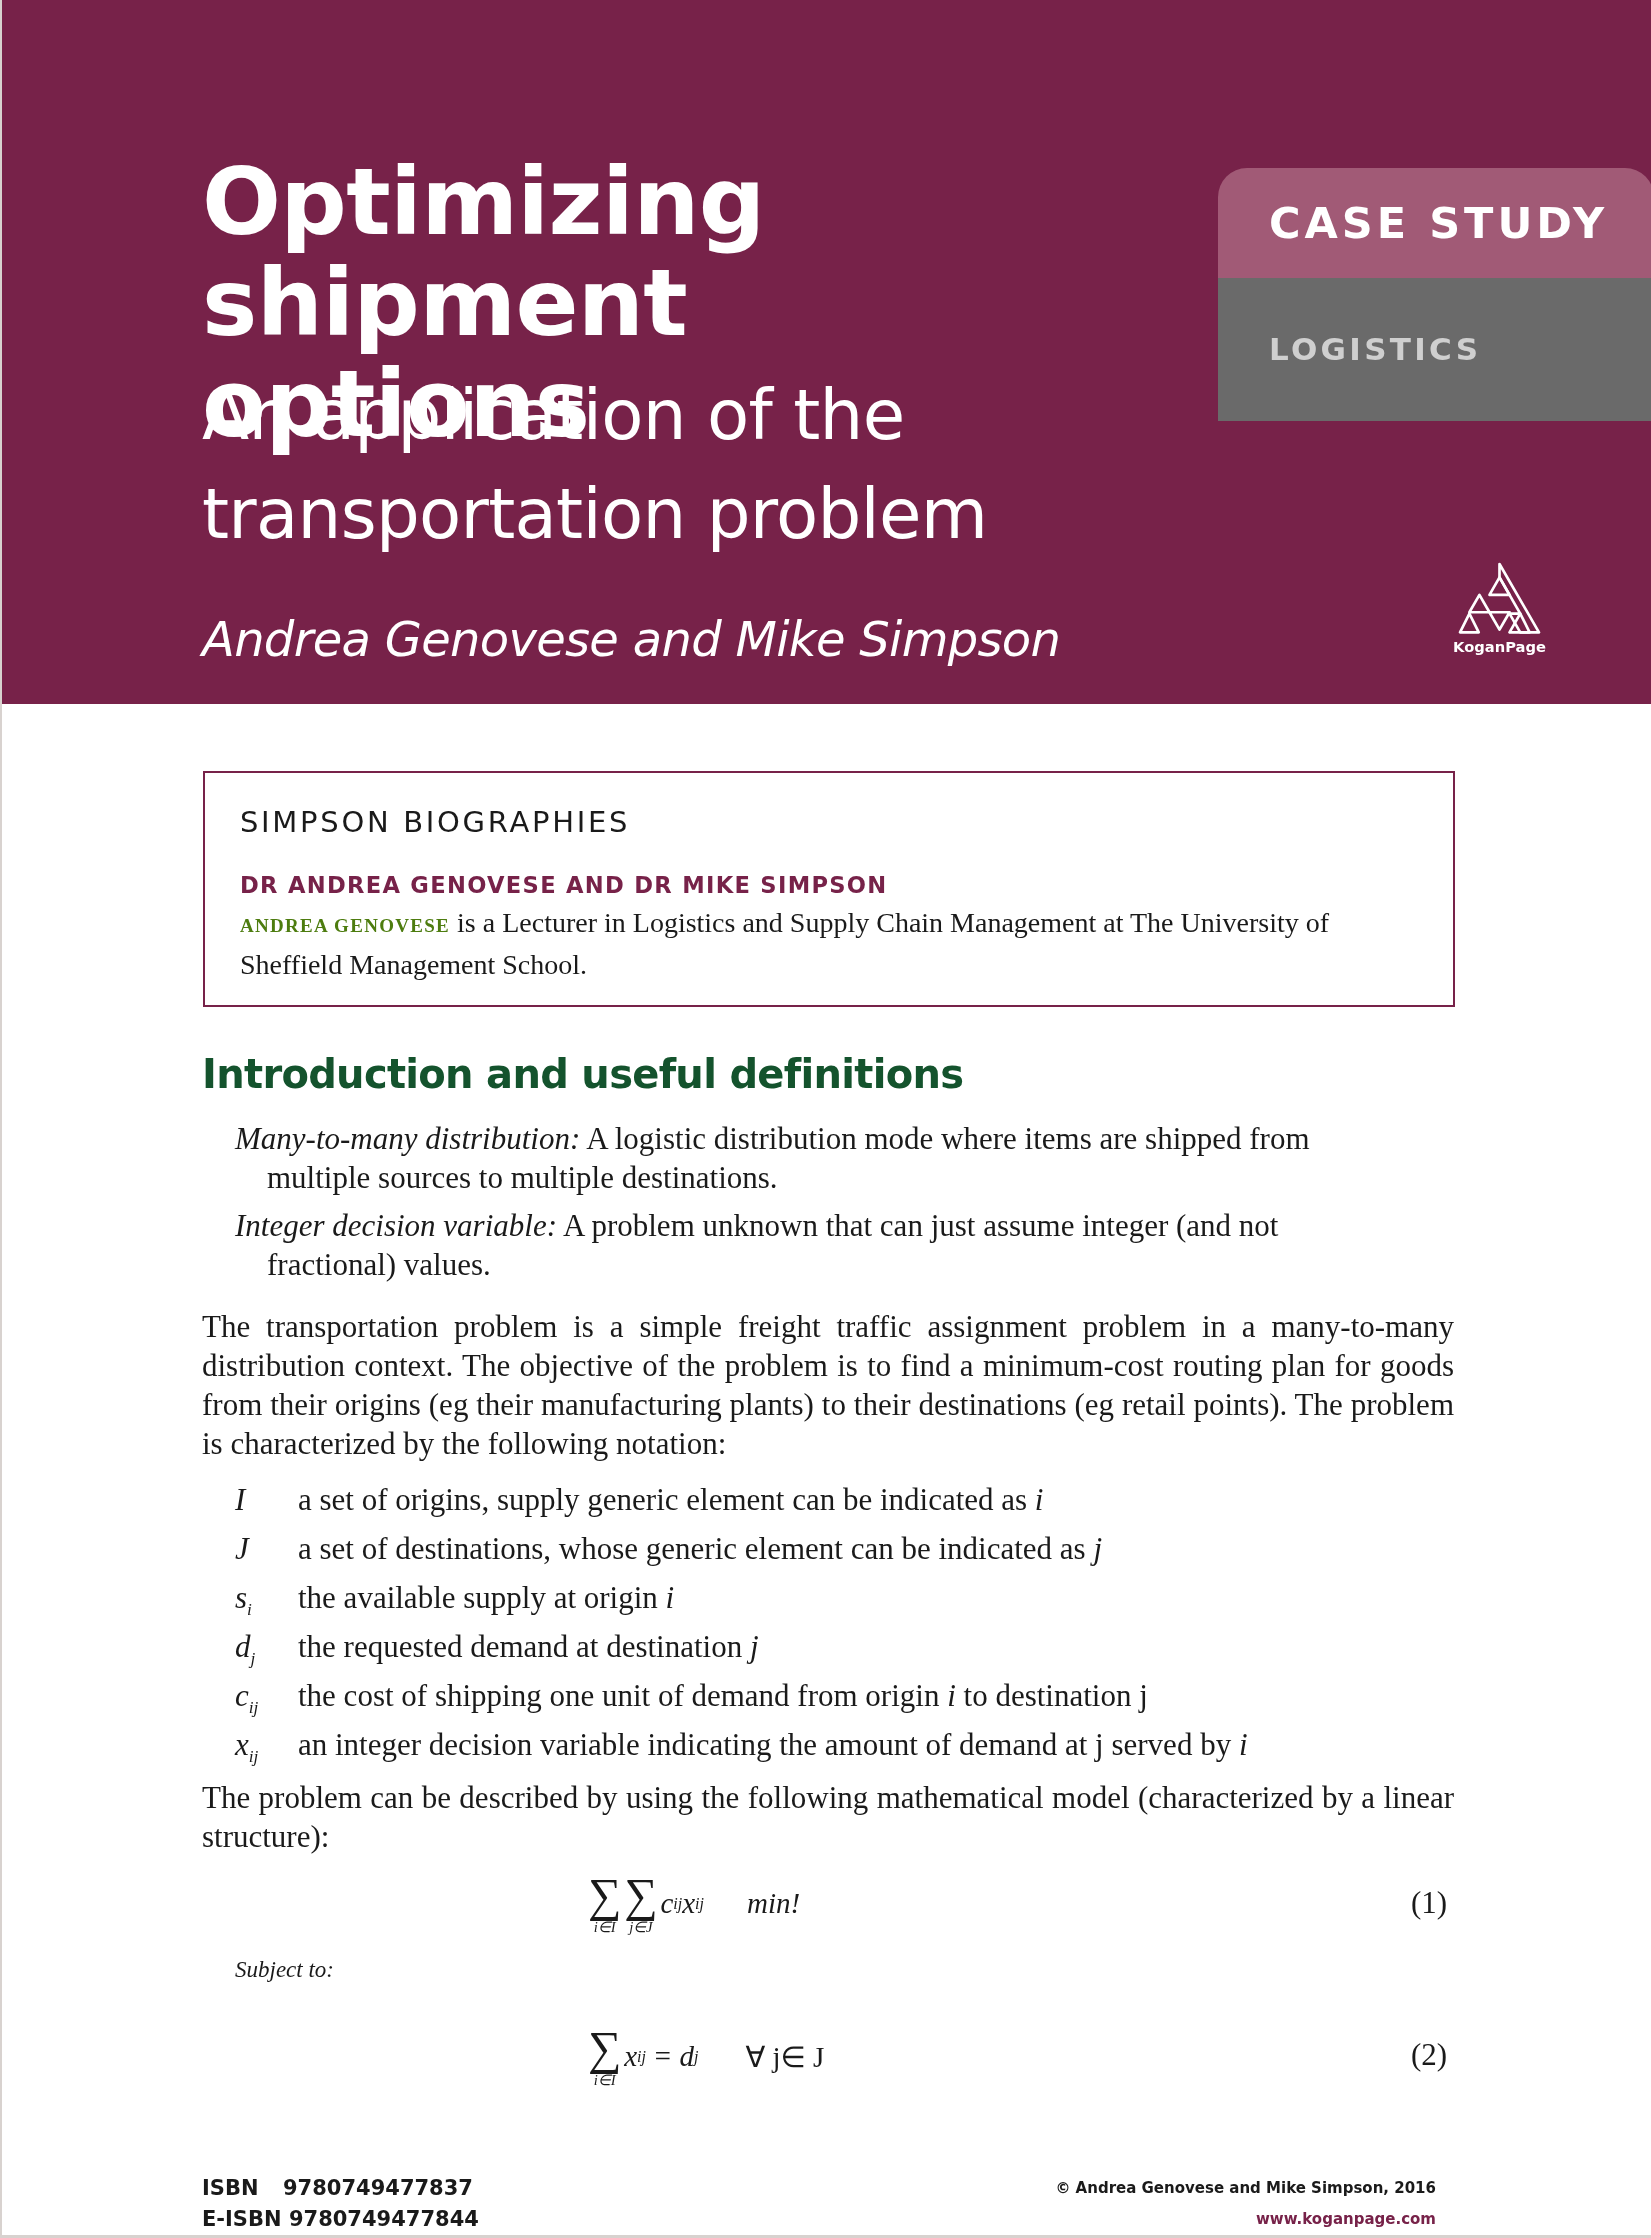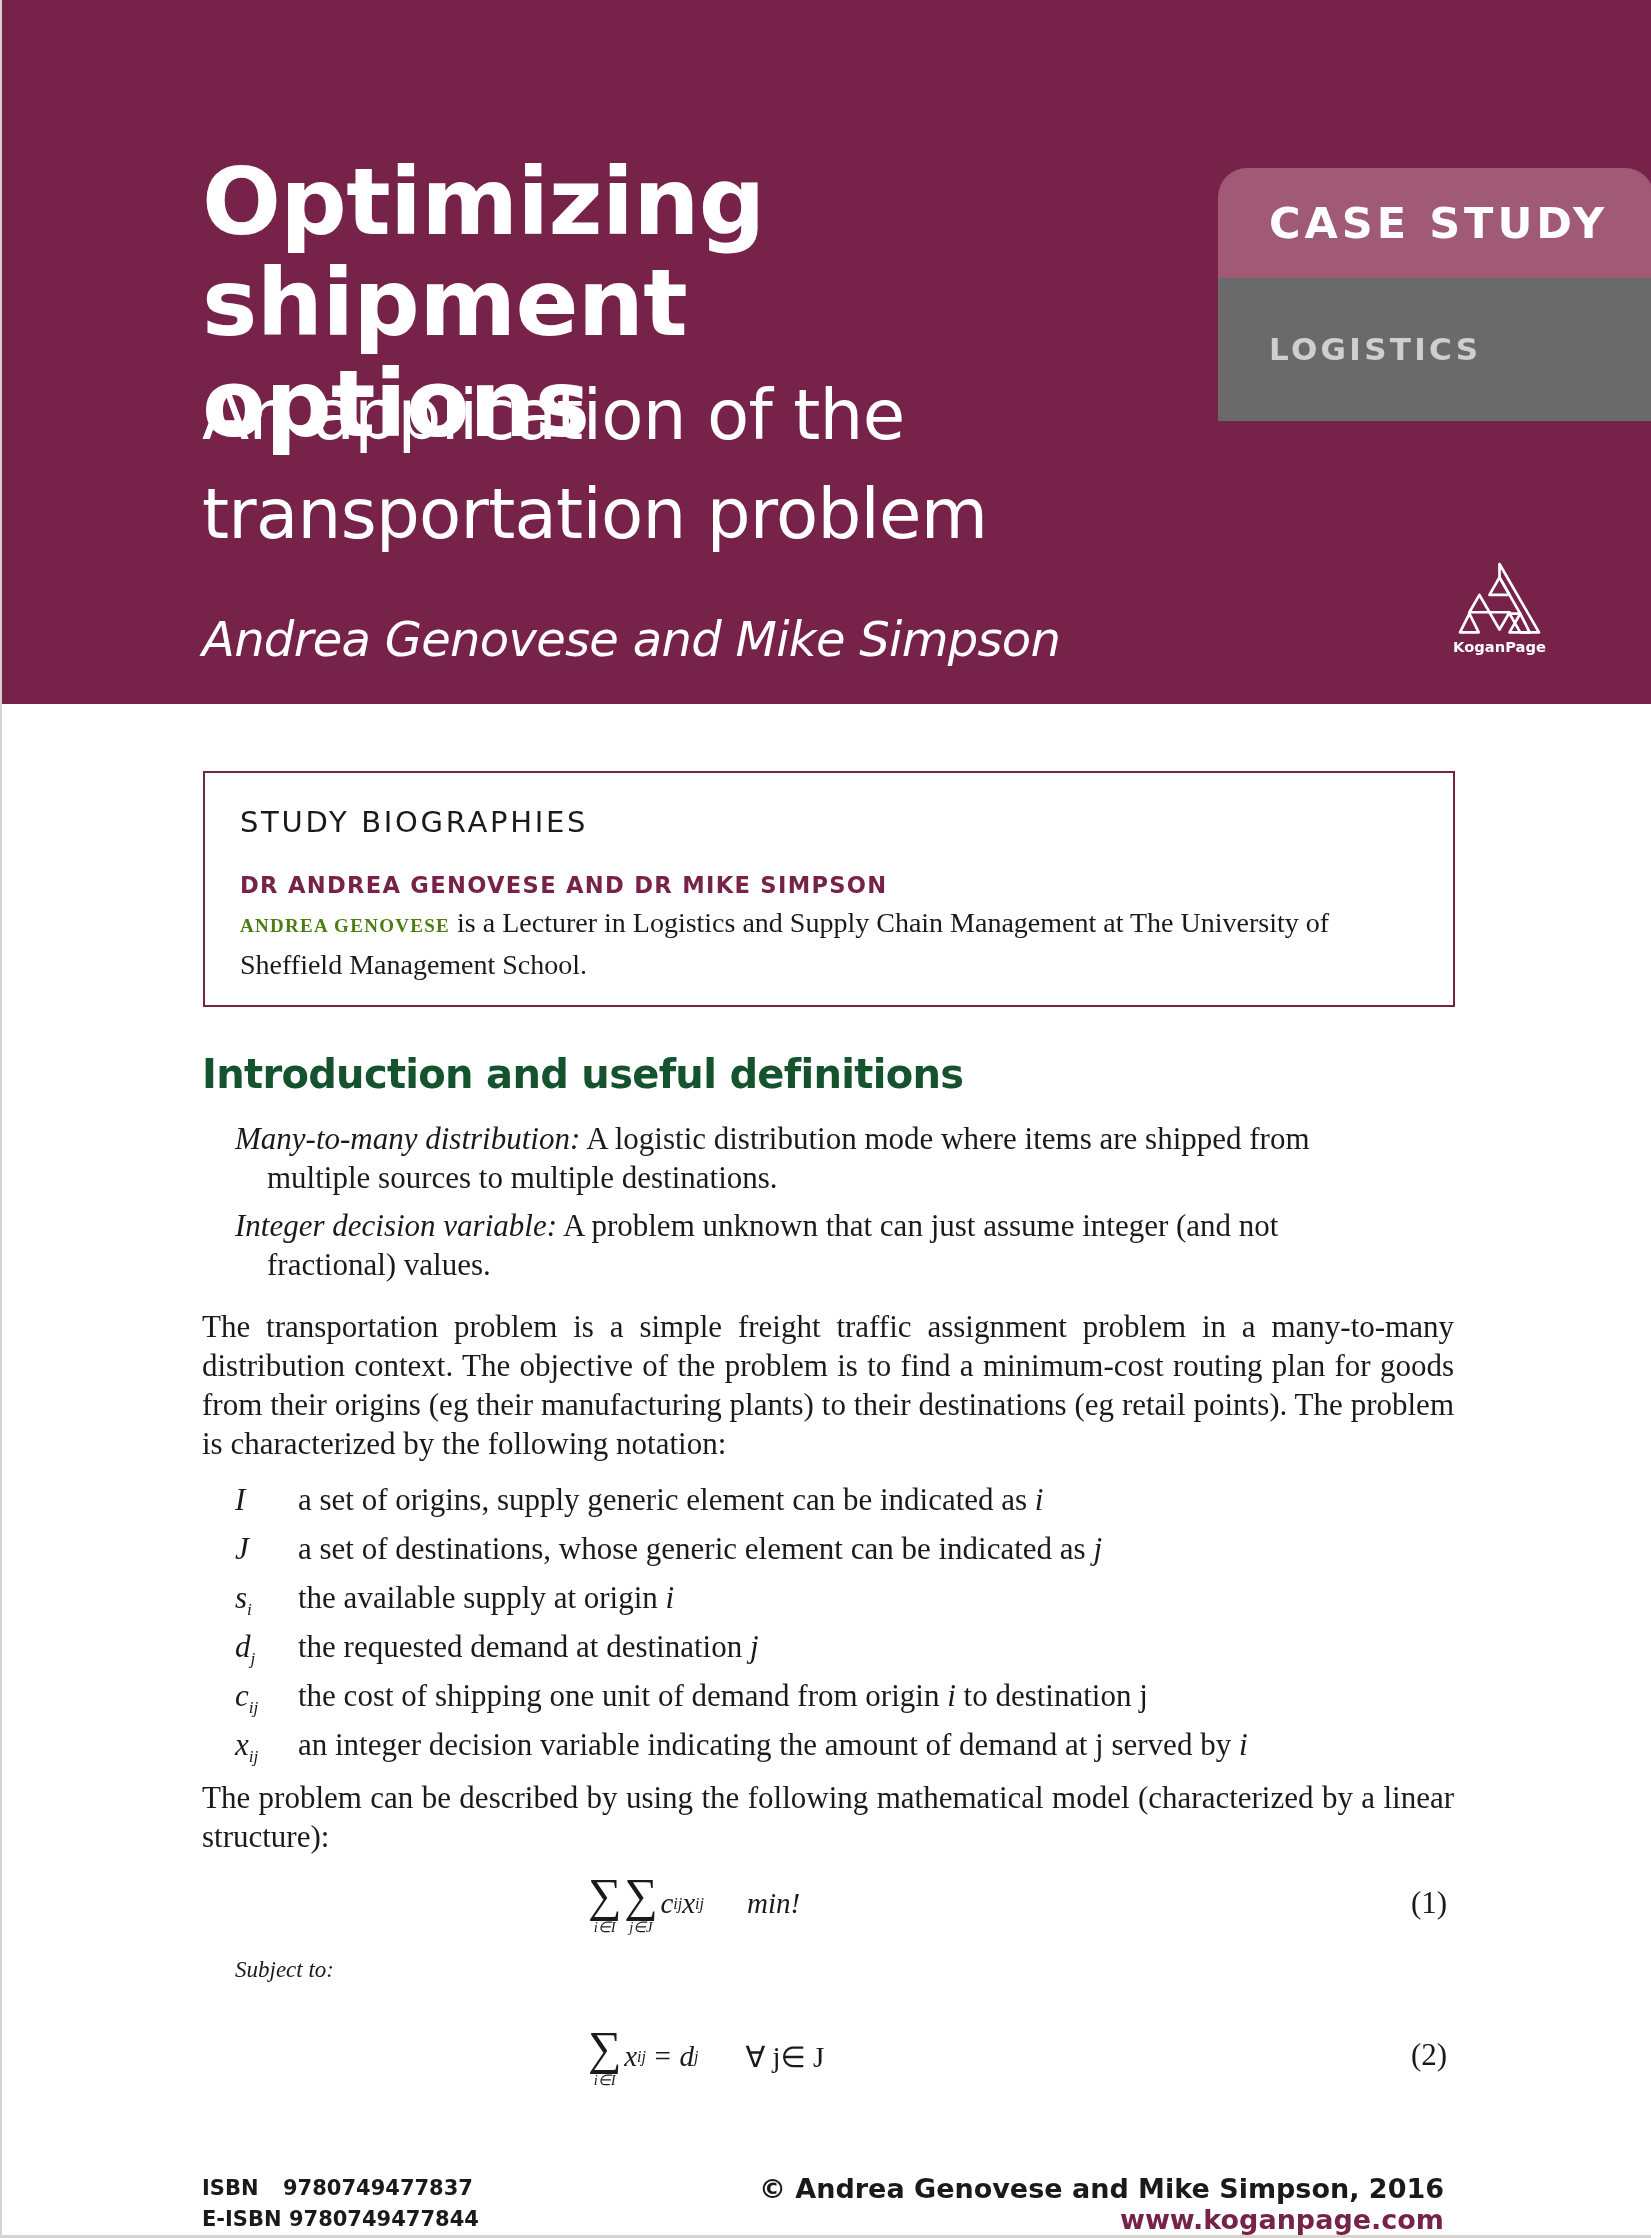--- a/index.html
+++ b/index.html
@@ -118,22 +118,22 @@
   .subject {
     position:absolute; left:233px; top:1957px; font-style:italic; font-size:23px;
   }
   .footer-left {
     position:absolute; left:200px; top:2173px;
     font-family:"DejaVu Sans", sans-serif; font-weight:bold; font-size:21px; line-height:31px;
     color:#1a1a1a;
   }
   .footer-left .lbl { display:inline-block; width:81px; }
   .footer-right {
-    position:absolute; right:208px; top:2173px; text-align:right;
-    font-family:"DejaVu Sans", sans-serif; font-weight:bold; font-size:27px; line-height:31px;
+    position:absolute; right:216px; top:2173px; text-align:right;
+    font-family:"DejaVu Sans", sans-serif; font-weight:bold; font-size:15px; line-height:31px;
   }
   .footer-right .url { color:#772249; }
 </style>
 </head>
 <body>
 
 <div class="header">
   <div class="title">
     <div>Optimizing shipment</div>
     <div>options</div>
@@ -158,21 +158,21 @@
         <path d="M50 78 L65 104 L80 78 Z"></path>
         <path d="M20 80 L6 108 L34 108 Z"></path>
         <path d="M96 80 L80 108 L110 108 Z"></path>
       </g>
     </svg>
     <div class="logo-text">KoganPage</div>
   </div>
 </div>
 
 <div class="bio-box">
-  <div class="bio-heading">STUDY BIOGRAPHIES</div>
+  <div class="bio-heading">SIMPSON BIOGRAPHIES</div>
   <div class="bio-names">DR ANDREA GENOVESE AND DR MIKE SIMPSON</div>
   <div class="bio-text"><span class="lead">ANDREA GENOVESE</span><span> is a Lecturer in Logistics and Supply Chain Management at The University of Sheffield Management School.</span></div>
 </div>
 
 <div class="section-title">Introduction and useful definitions</div>
 
 <div class="defs">
   <div class="def"><span class="term">Many-to-many distribution:</span><span> A logistic distribution mode where items are shipped from multiple sources to multiple destinations.</span></div>
   <div class="def"><span class="term">Integer decision variable:</span><span> A problem unknown that can just assume integer (and not fractional) values.</span></div>
 </div>

